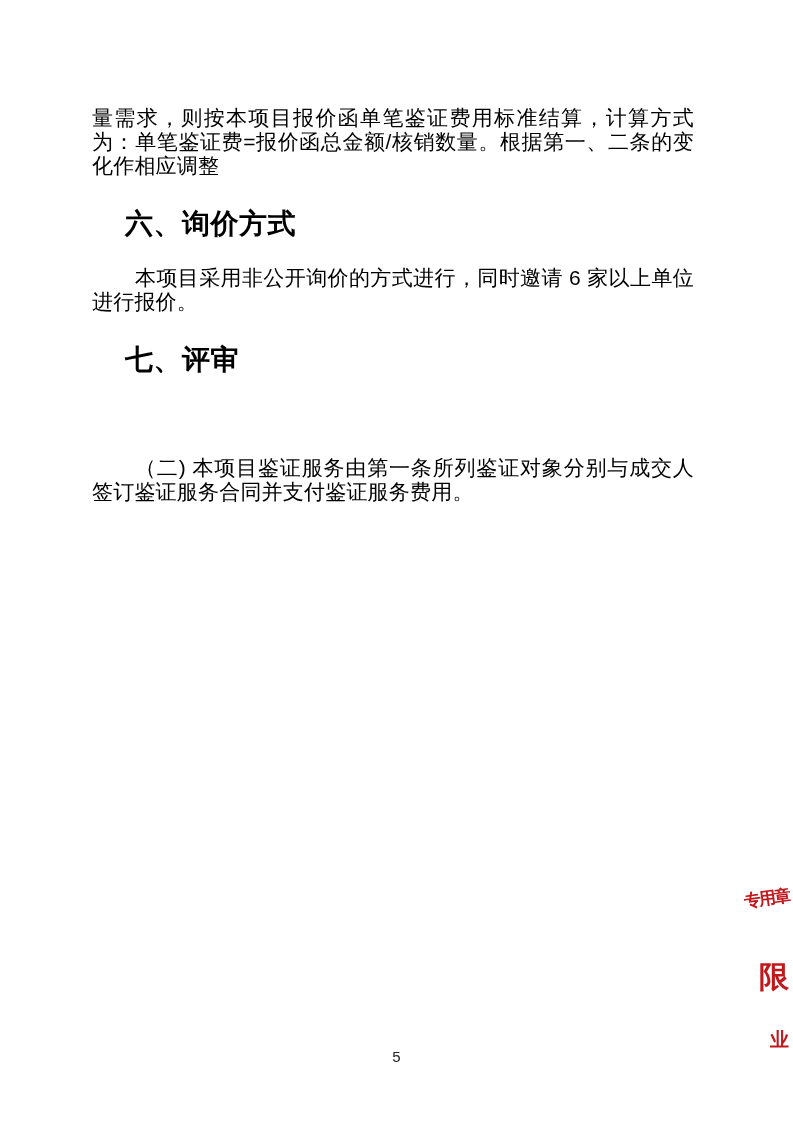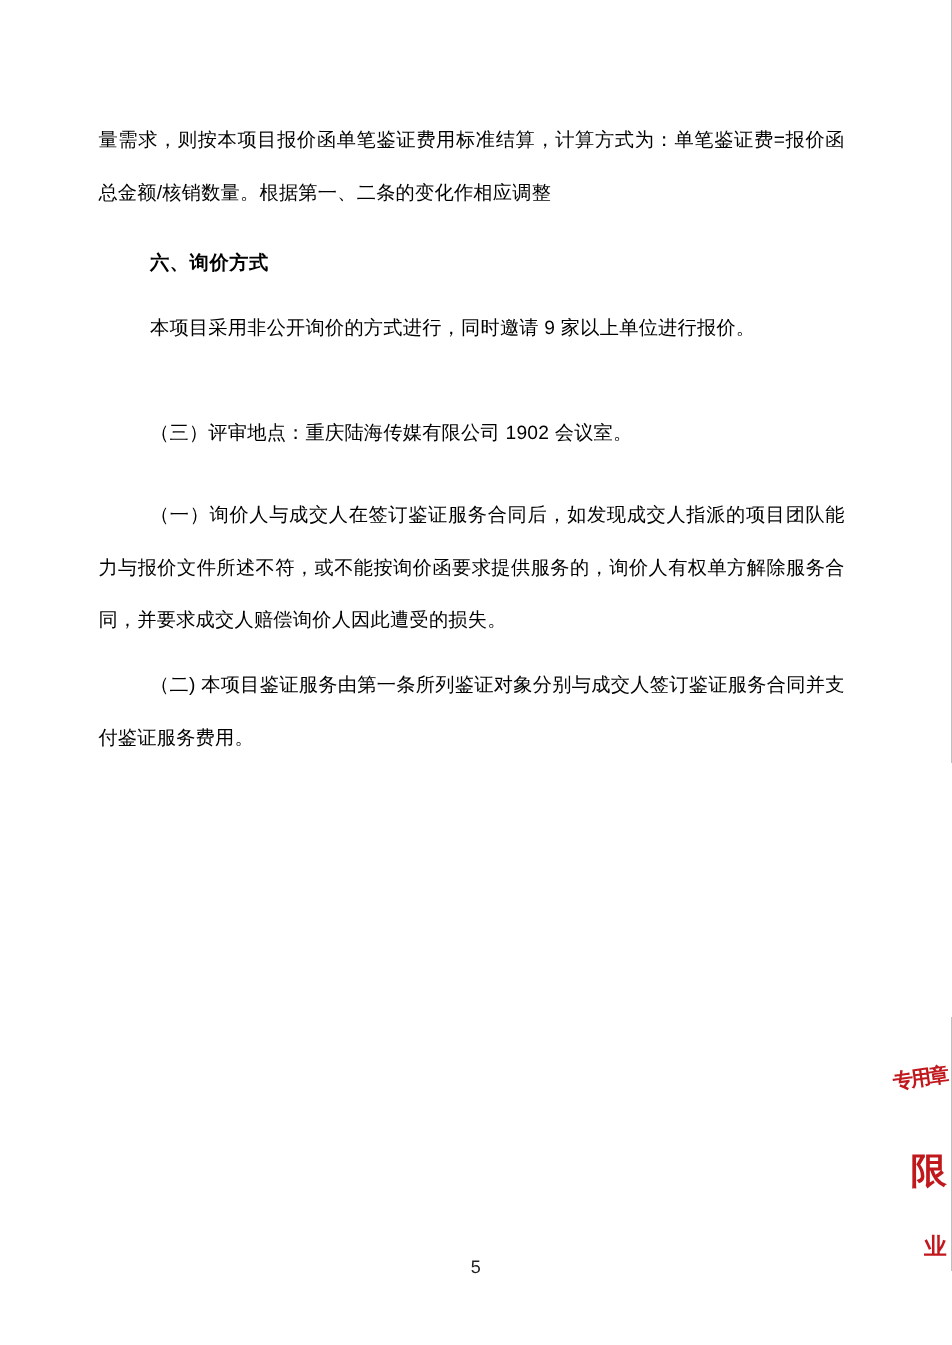--- a/index.html
+++ b/index.html
@@ -17,32 +17,32 @@
     font-family: "Liberation Sans", sans-serif;
     color: #000000;
   }
   .content {
     position: absolute;
     left: 82px;
     top: 96px;
     width: 622px;
   }
   .para {
-    font-size: 16px;
-    line-height: 44px;
+    font-size: 21px;
+    line-height: 24px;
     letter-spacing: 0.2px;
     text-align: justify;
-    margin: 0;
+    margin: 10px;
     white-space: pre-wrap;
   }
   .indent {
     text-indent: 43px;
   }
   .heading {
-    font-size: 16px;
+    font-size: 28px;
     line-height: 44px;
     font-weight: bold;
     margin: 0;
     text-indent: 43px;
     letter-spacing: 0.5px;
   }
   .gap-sm { height: 10px; }
   .gap-md { height: 14px; }
 
   .page-number {
@@ -86,35 +86,34 @@
 <div class="page">
 
   <div class="content">
 
     <p class="para">量需求，则按本项目报价函单笔鉴证费用标准结算，计算方式为：单笔鉴证费=报价函总金额/核销数量。根据第一、二条的变化作相应调整</p>
     <div class="gap-md"></div>
 
     <h2 class="heading">六、询价方式</h2>
     <div class="gap-sm"></div>
 
-    <p class="para indent">本项目采用非公开询价的方式进行，同时邀请 9 家以上单位进行报价。</p>
+    <p class="para indent">本项目采用非公开询价的方式进行，同时邀请 6 家以上单位进行报价。</p>
     <div class="gap-md"></div>
 
+    <h2 class="heading">七、评审</h2>
     <div class="gap-sm"></div>
 
     <div class="gap-sm"></div>
 
     <div class="gap-sm"></div>
 
-    <p class="para indent">（三）评审地点：重庆陆海传媒有限公司 1902 会议室。</p>
     <div class="gap-md"></div>
 
     <div class="gap-sm"></div>
 
-    <p class="para indent">（一）询价人与成交人在签订鉴证服务合同后，如发现成交人指派的项目团队能力与报价文件所述不符，或不能按询价函要求提供服务的，询价人有权单方解除服务合同，并要求成交人赔偿询价人因此遭受的损失。</p>
     <div class="gap-sm"></div>
 
     <p class="para indent">（二) 本项目鉴证服务由第一条所列鉴证对象分别与成交人签订鉴证服务合同并支付鉴证服务费用。</p>
 
   </div>
 
   <div class="page-number">5</div>
 
   <div class="seal seal-1">专用章</div>
   <div class="seal seal-2">限</div>

